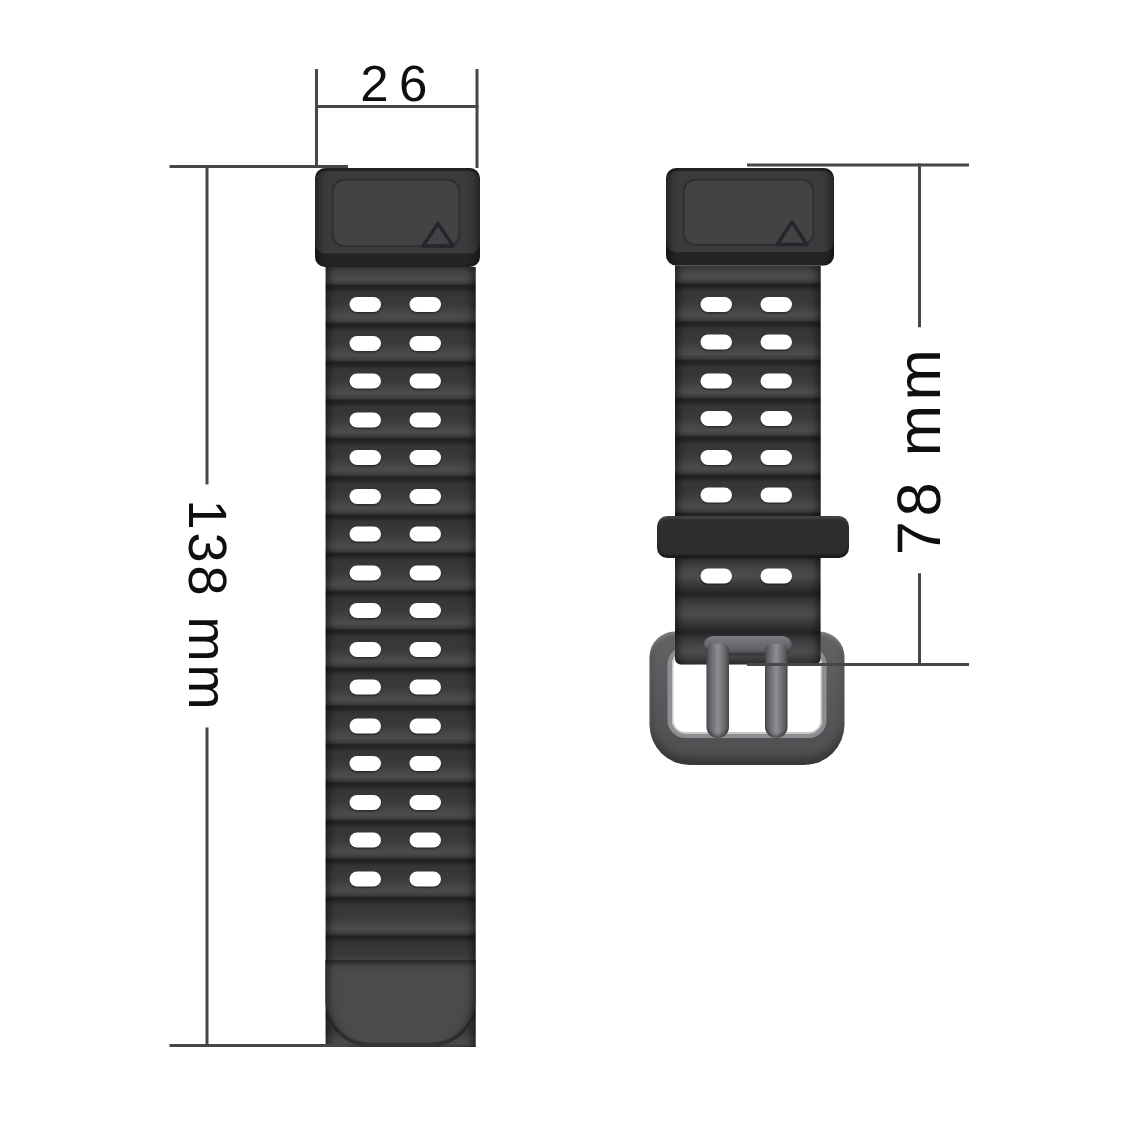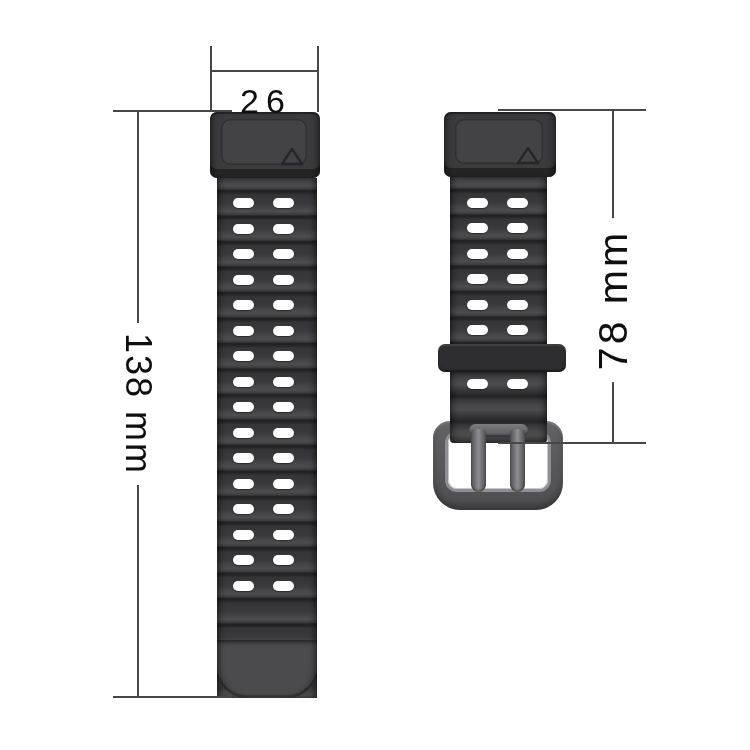--- a/index.html
+++ b/index.html
@@ -6,21 +6,21 @@
   .canvas{position:relative;width:750px;height:750px;background:var(--bg,#fff);overflow:hidden;
           font-family:"Liberation Sans",sans-serif;}
   .abs{position:absolute;}
 
   
   .dline{position:absolute;background:var(--line,#474747);z-index:6;}
   .dlabel{position:absolute;z-index:7;color:var(--text,#0f0f0f);background:#fff;white-space:nowrap;
           transform:translate(-50%,-50%);line-height:1;}
   .dlabel.rot-cw {transform:translate(-50%,-50%) rotate(90deg);padding:4px 10px;}
   .dlabel.rot-ccw{transform:translate(-50%,-50%) rotate(-90deg);padding:4px 12px;}
-  .lbl-top  {font-size:34px;letter-spacing:7px;background:transparent;margin-top:45px;}
+  .lbl-top  {font-size:34px;letter-spacing:7px;background:transparent;}
   .lbl-left {font-size:36px;letter-spacing:2px;}
   .lbl-right{font-size:41px;letter-spacing:3px;}
 
   
   .connector{position:absolute;background:var(--connector,#3b3b3d);border-radius:7px;z-index:2;
     box-shadow:inset 0 -9px 0 rgba(0,0,0,.38), inset 0 2px 0 rgba(0,0,0,.35),
                inset 6px 0 6px -4px rgba(0,0,0,.5), inset -6px 0 6px -4px rgba(0,0,0,.5);}
   .connector .panel{position:absolute;left:11px;right:13px;top:7px;bottom:13px;
     background:#434346;border-radius:9px;box-shadow:inset 0 0 0 1.5px rgba(0,0,0,.28);}
   .tri{position:absolute;right:16px;bottom:12px;}

